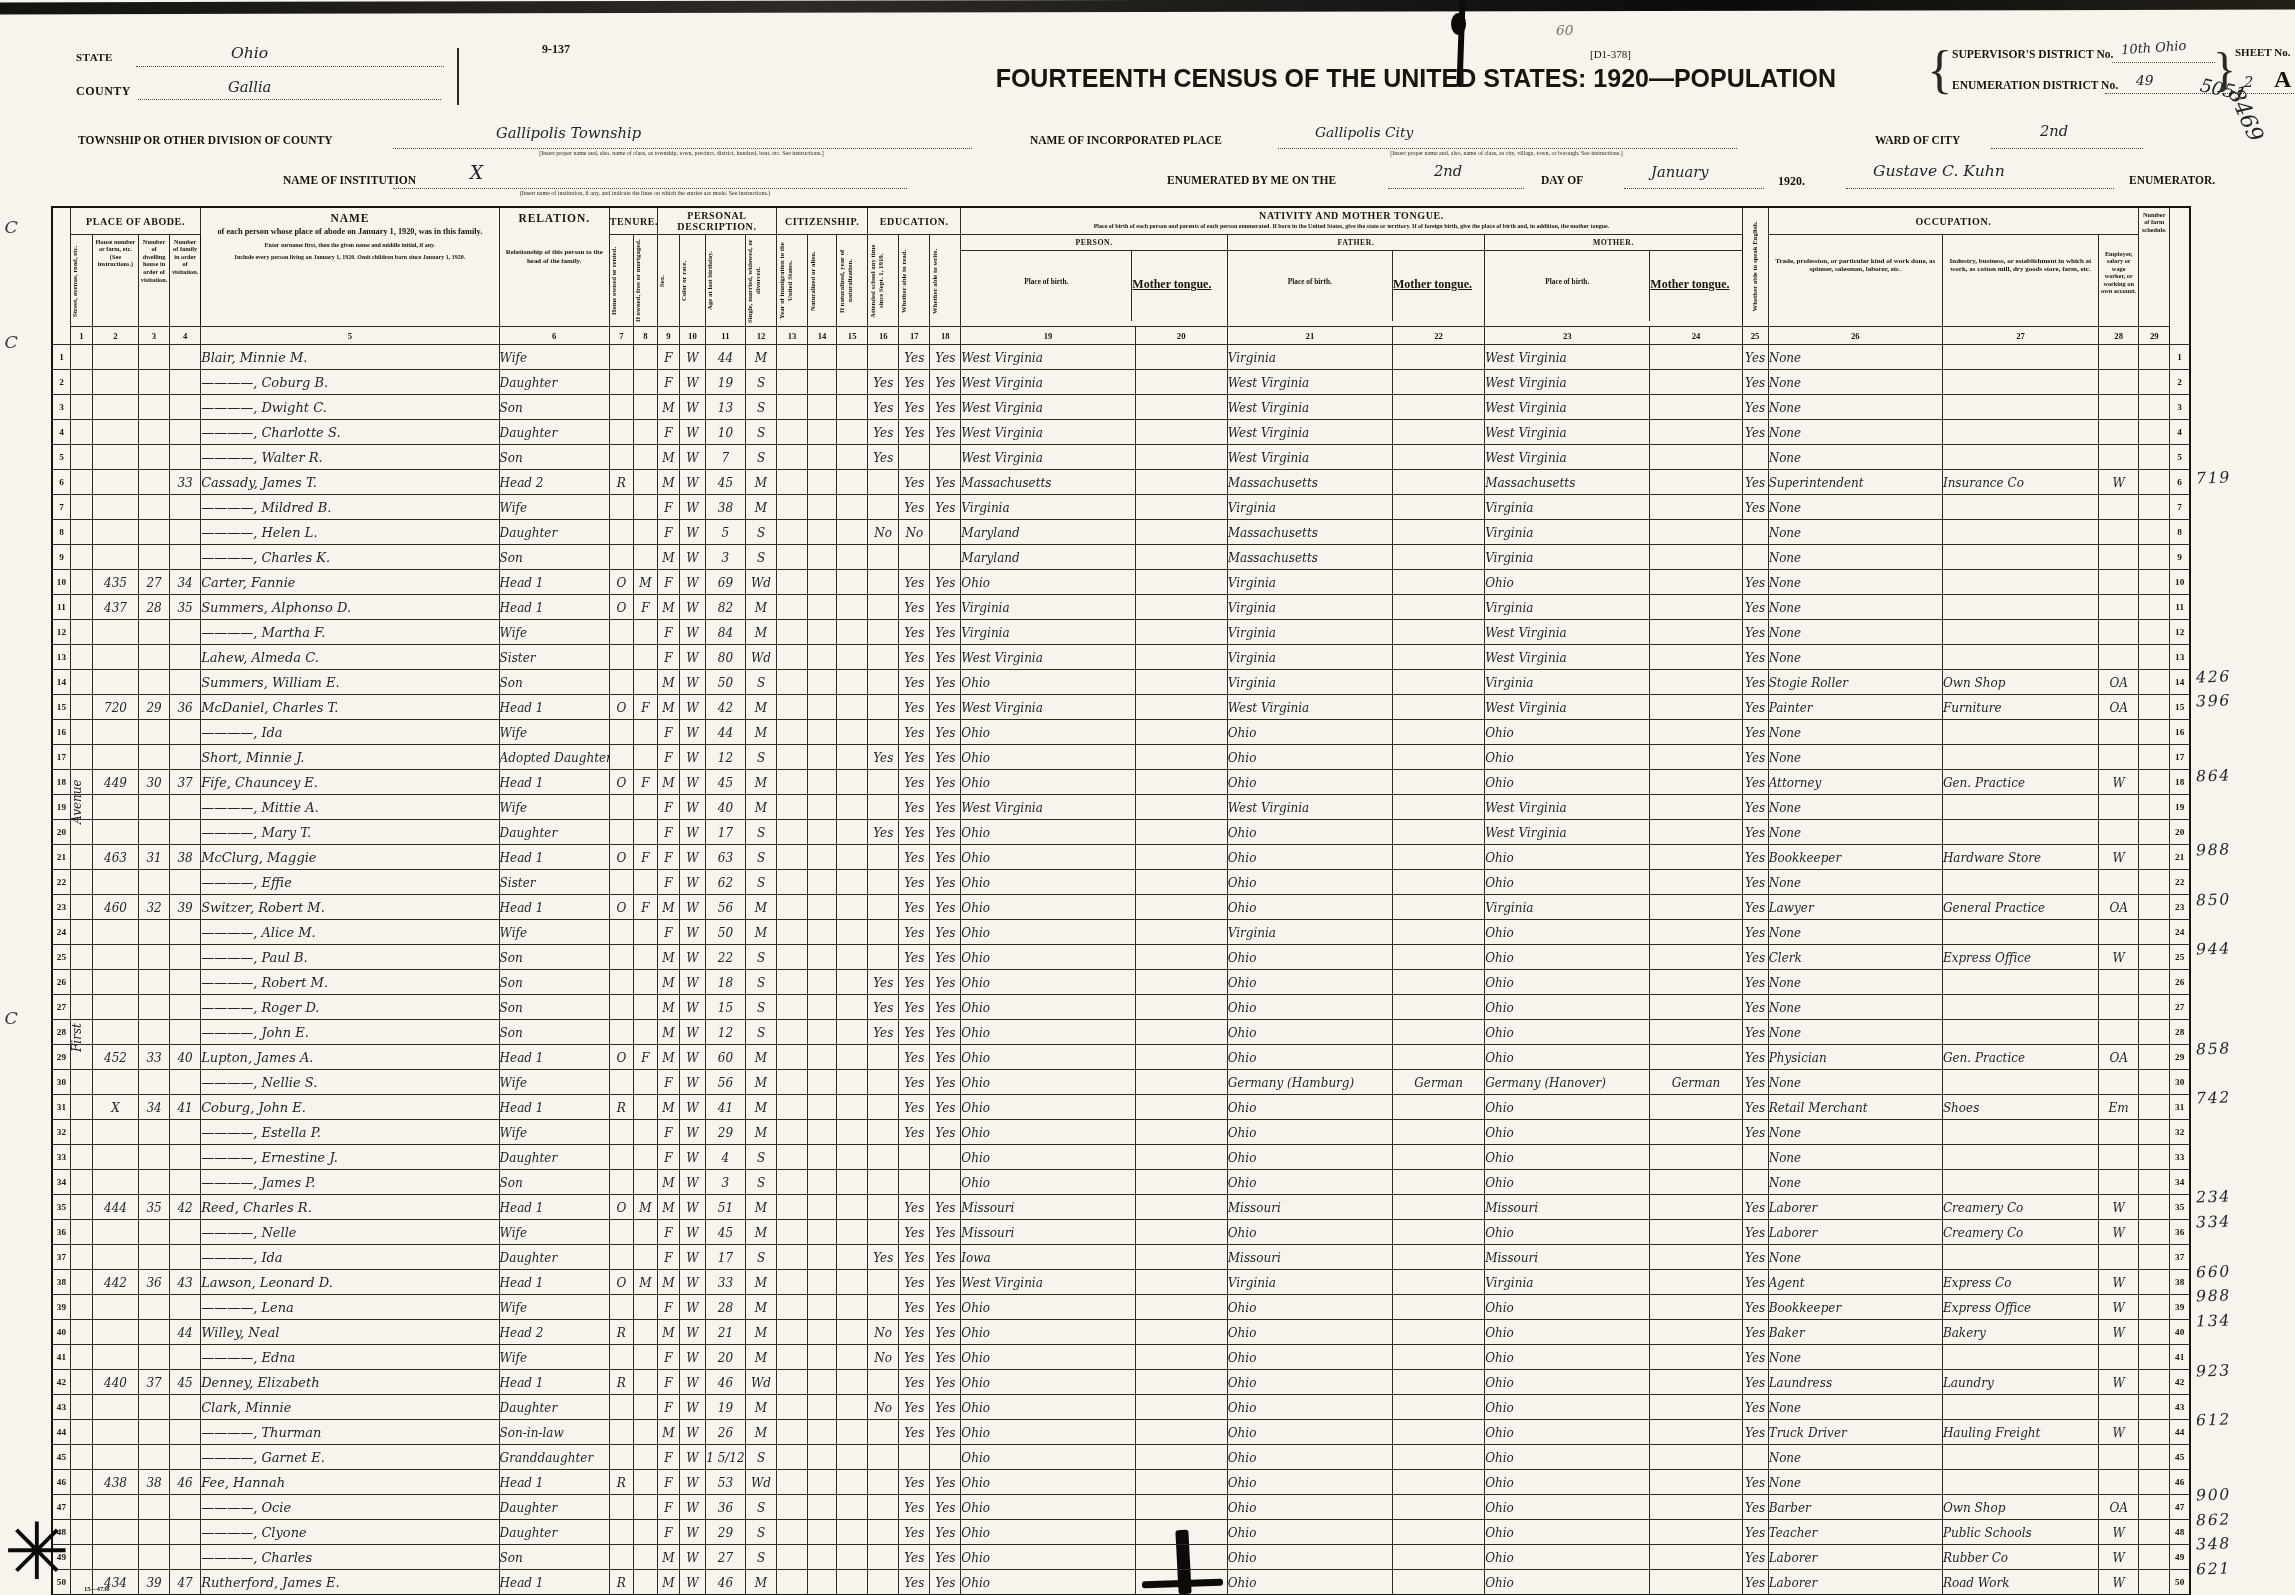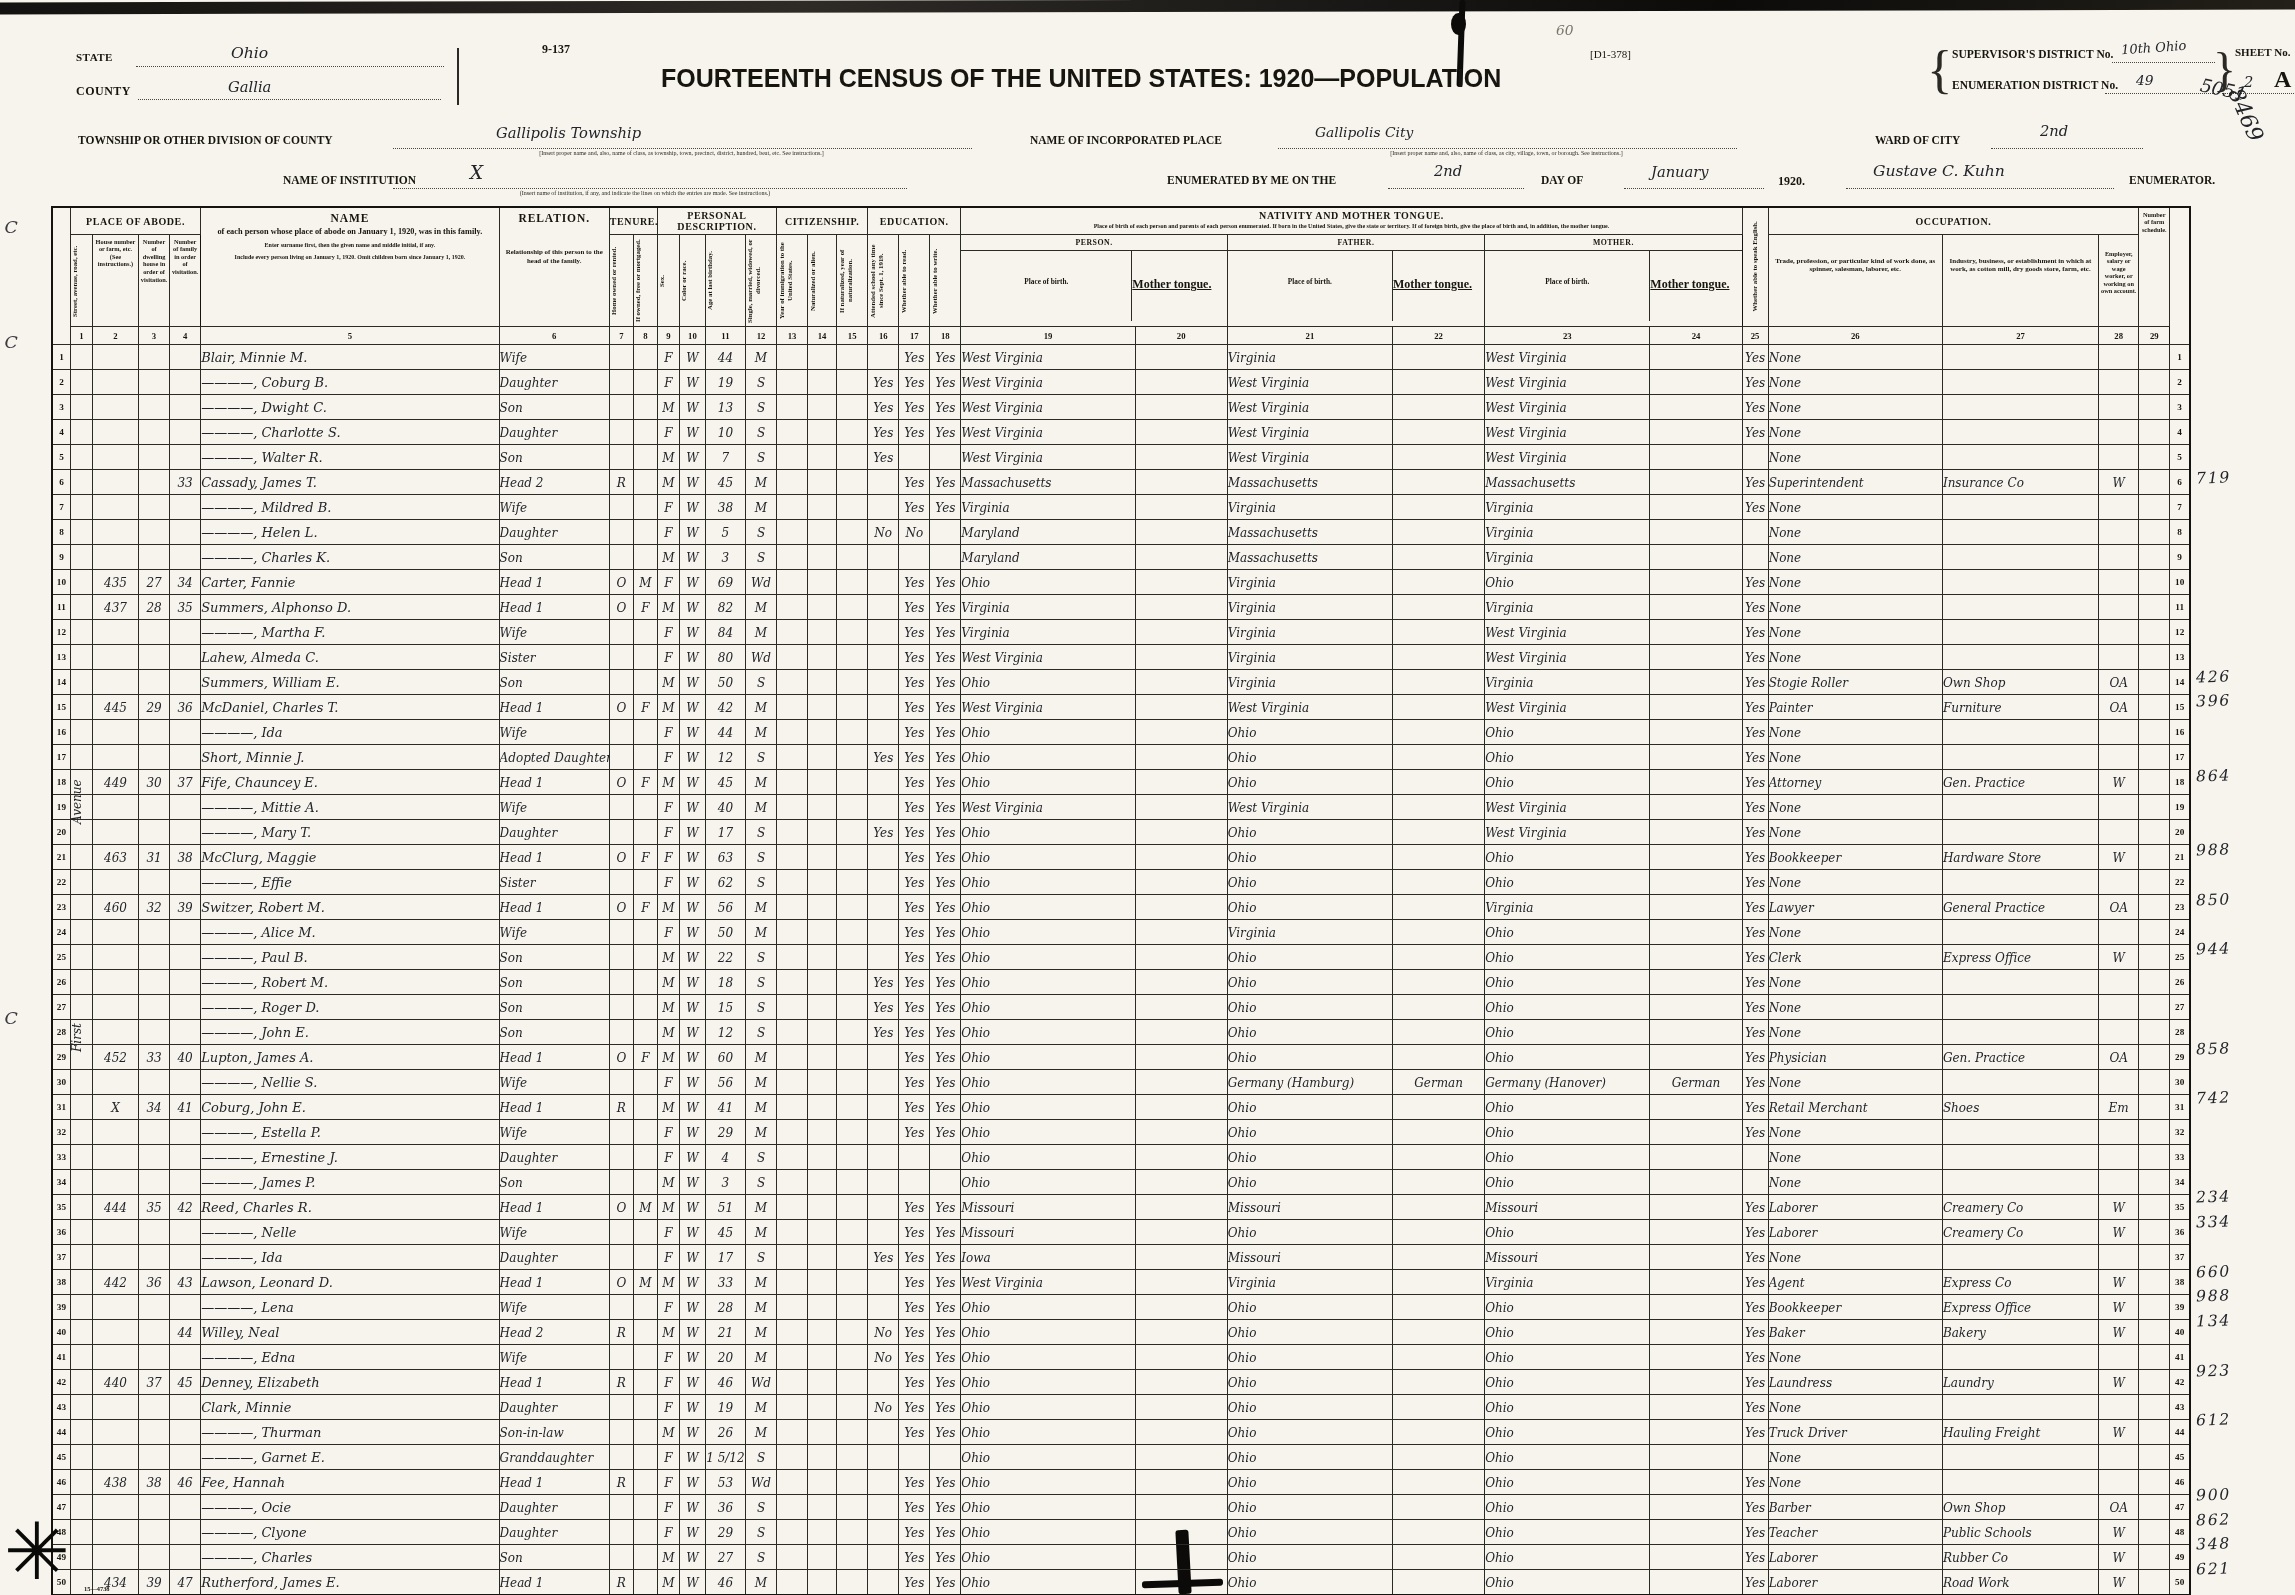--- a/index.html
+++ b/index.html
@@ -106,21 +106,21 @@
 
   <div class="abs print bold" style="left:76px;top:51px;font-size:11px;letter-spacing:0.5px;">STATE</div>
   <div class="abs dotline" style="left:136px;top:65px;width:308px;"></div>
   <div class="abs hw" style="left:231px;top:44px;font-size:15.6px;">Ohio</div>
 
   <div class="abs print bold" style="left:76px;top:84px;font-size:12px;letter-spacing:0.5px;">COUNTY</div>
   <div class="abs dotline" style="left:138px;top:98px;width:303px;"></div>
   <div class="abs hw" style="left:228px;top:78px;font-size:14.7px;">Gallia</div>
   <div class="abs" style="left:457px;top:48px;width:1.8px;height:57px;background:#2a2926;"></div>
 
-  <div class="abs print bold sans" style="left:661px;top:64px;width:1175px;text-align:left;font-size:25px;">FOURTEENTH CENSUS OF THE UNITED STATES: 1920—POPULATION</div>
+  <div class="abs print bold sans" style="left:661px;top:64px;width:1175px;text-align:right;font-size:25px;">FOURTEENTH CENSUS OF THE UNITED STATES: 1920—POPULATION</div>
 
   <div class="abs hw" style="left:1556px;top:22px;font-size:13.8px;color:#77756c;">60</div>
   <div class="abs print" style="left:1590px;top:48px;font-size:11px;">[D1-378]</div>
 
   <div class="abs brace" style="left:1927px;top:39px;font-size:53px;">{</div>
   <div class="abs print bold" style="left:1952px;top:48px;font-size:11.5px;">SUPERVISOR'S DISTRICT No.</div>
   <div class="abs hw" style="left:2121px;top:40px;font-size:13px;transform:rotate(-4deg);">10th Ohio</div>
   <div class="abs dotline" style="left:2112px;top:61px;width:103px;"></div>
   <div class="abs print bold" style="left:1952px;top:79px;font-size:11.5px;">ENUMERATION DISTRICT No.</div>
   <div class="abs hw" style="left:2136px;top:72px;font-size:13.8px;">49</div>
@@ -758,21 +758,21 @@
           <td class="ca hbL"><span class="hw">Yes</span></td>
           <td class="la hbL"><span class="hw">Stogie Roller</span></td>
           <td class="la"><span class="hw">Own Shop</span></td>
           <td class="ca"><span class="hw">OA</span></td>
           <td class="ca"><span class="hw"></span></td>
           <td class="rn">14</td>
         </tr>
         <tr class="fam-start">
           <td class="rn">15</td>
           <td class="ca"><span class="hw"></span></td>
-          <td class="ca"><span class="hw">445</span></td>
+          <td class="ca"><span class="hw">720</span></td>
           <td class="ca"><span class="hw">29</span></td>
           <td class="ca"><span class="hw">36</span></td>
           <td class="la hbL c-name"><span class="hw">McDaniel, Charles T.</span></td>
           <td class="la hbL"><span class="hw">Head  1</span></td>
           <td class="ca hbL"><span class="hw">O</span></td>
           <td class="ca"><span class="hw">F</span></td>
           <td class="ca hbL"><span class="hw">M</span></td>
           <td class="ca"><span class="hw">W</span></td>
           <td class="ca"><span class="hw">42</span></td>
           <td class="ca"><span class="hw">M</span></td>

